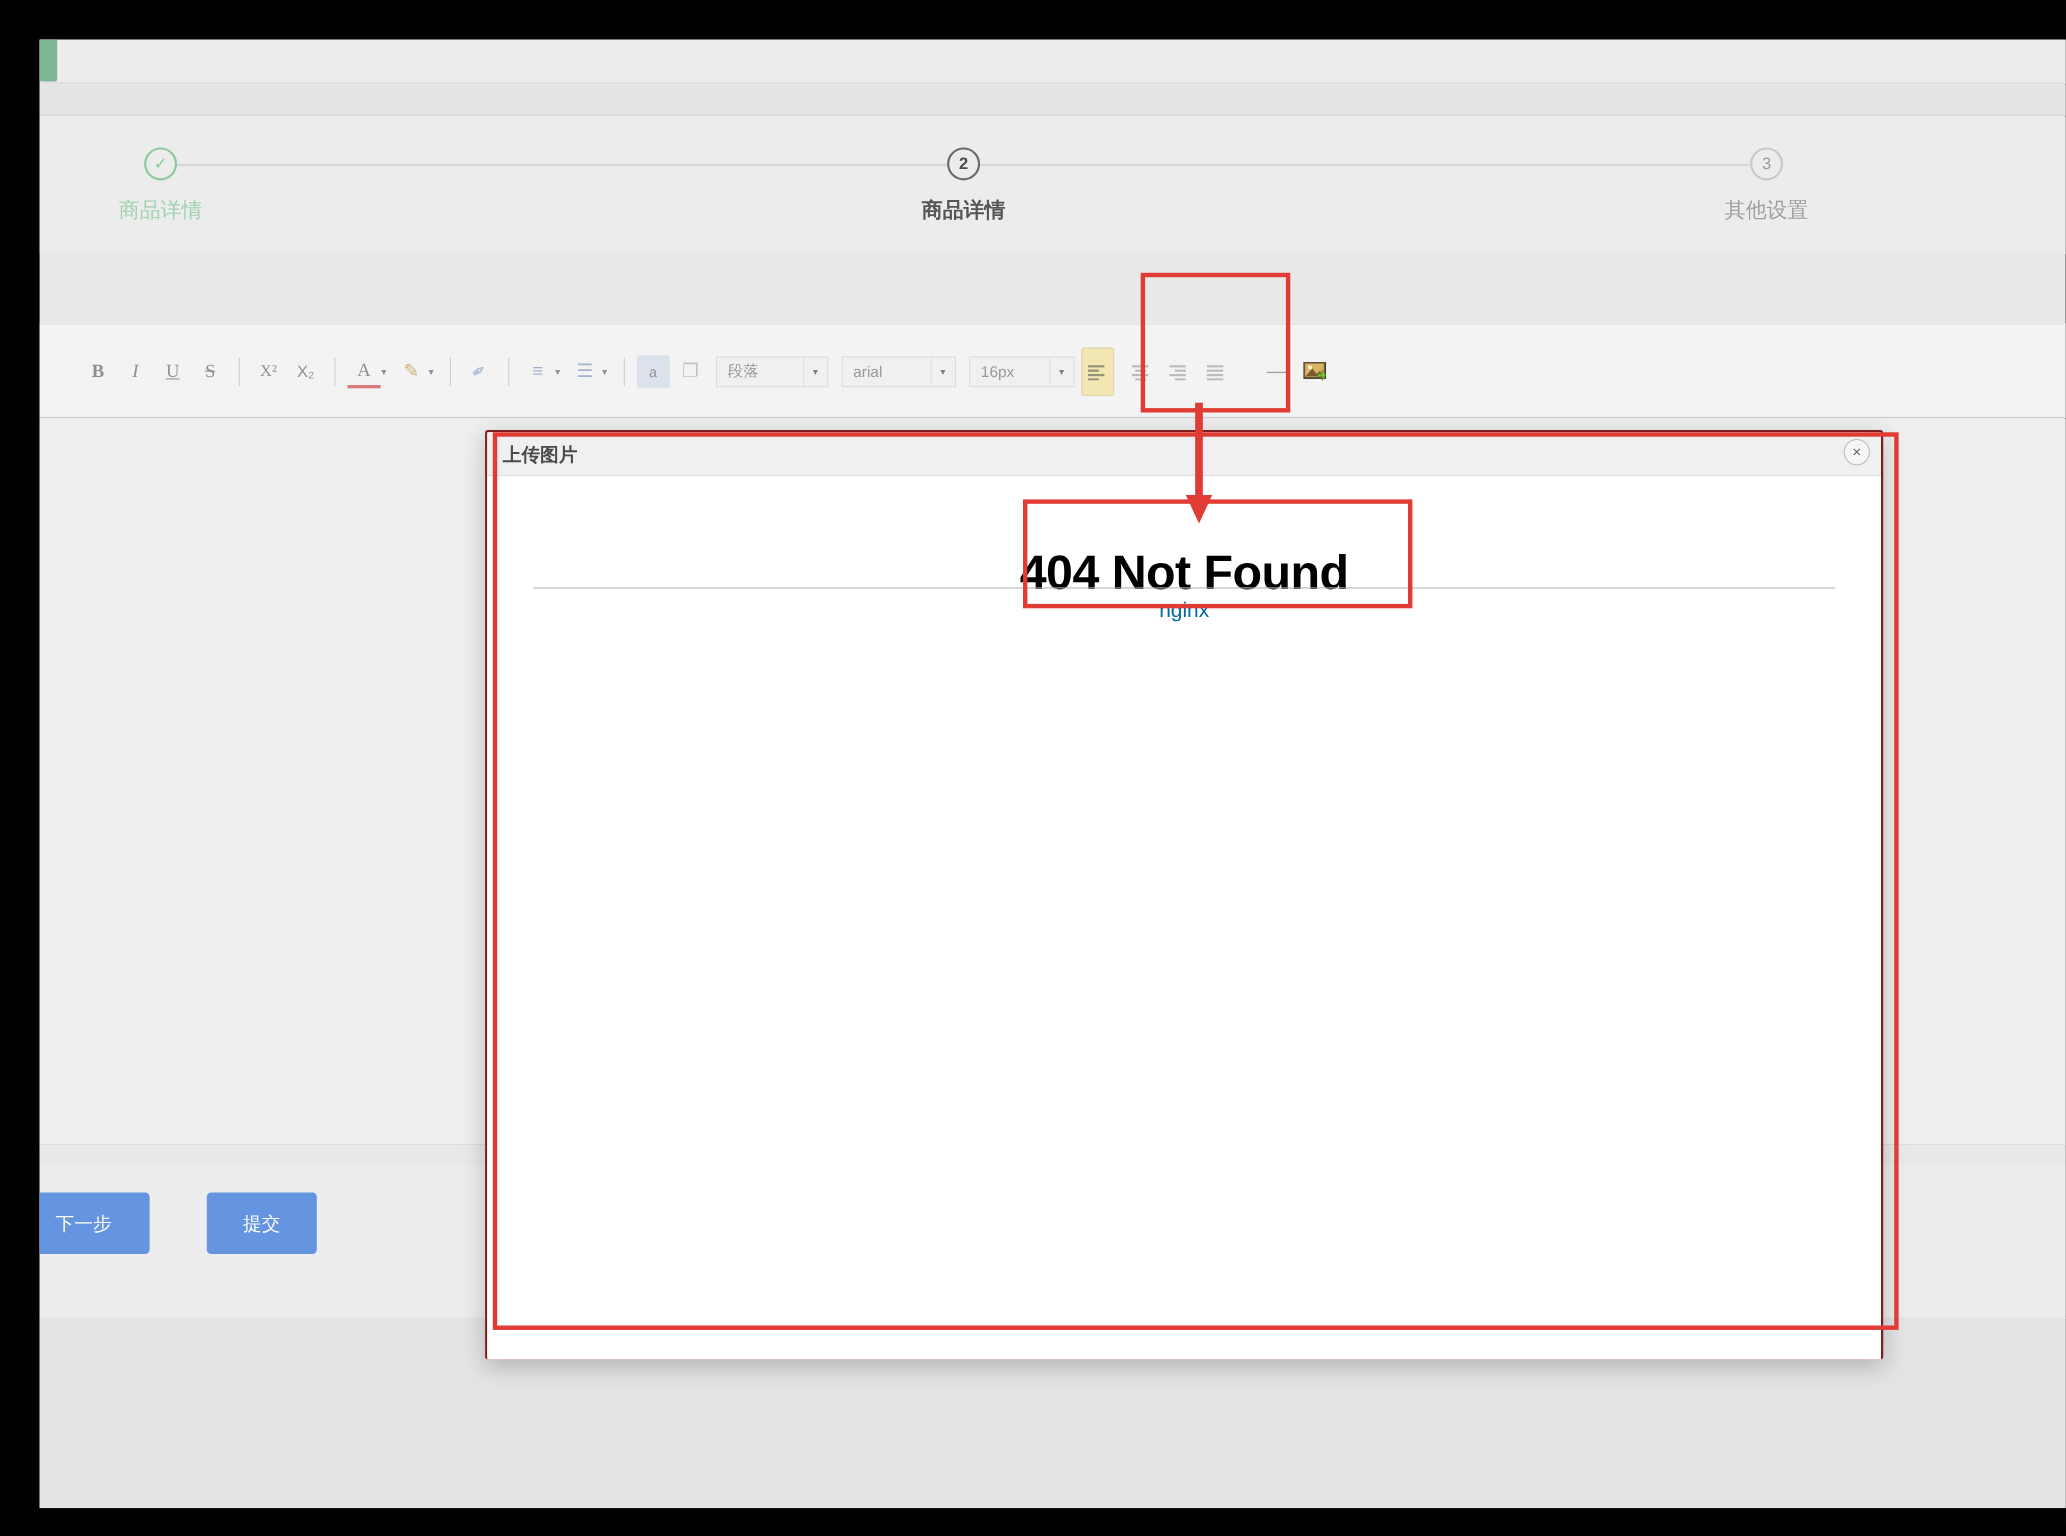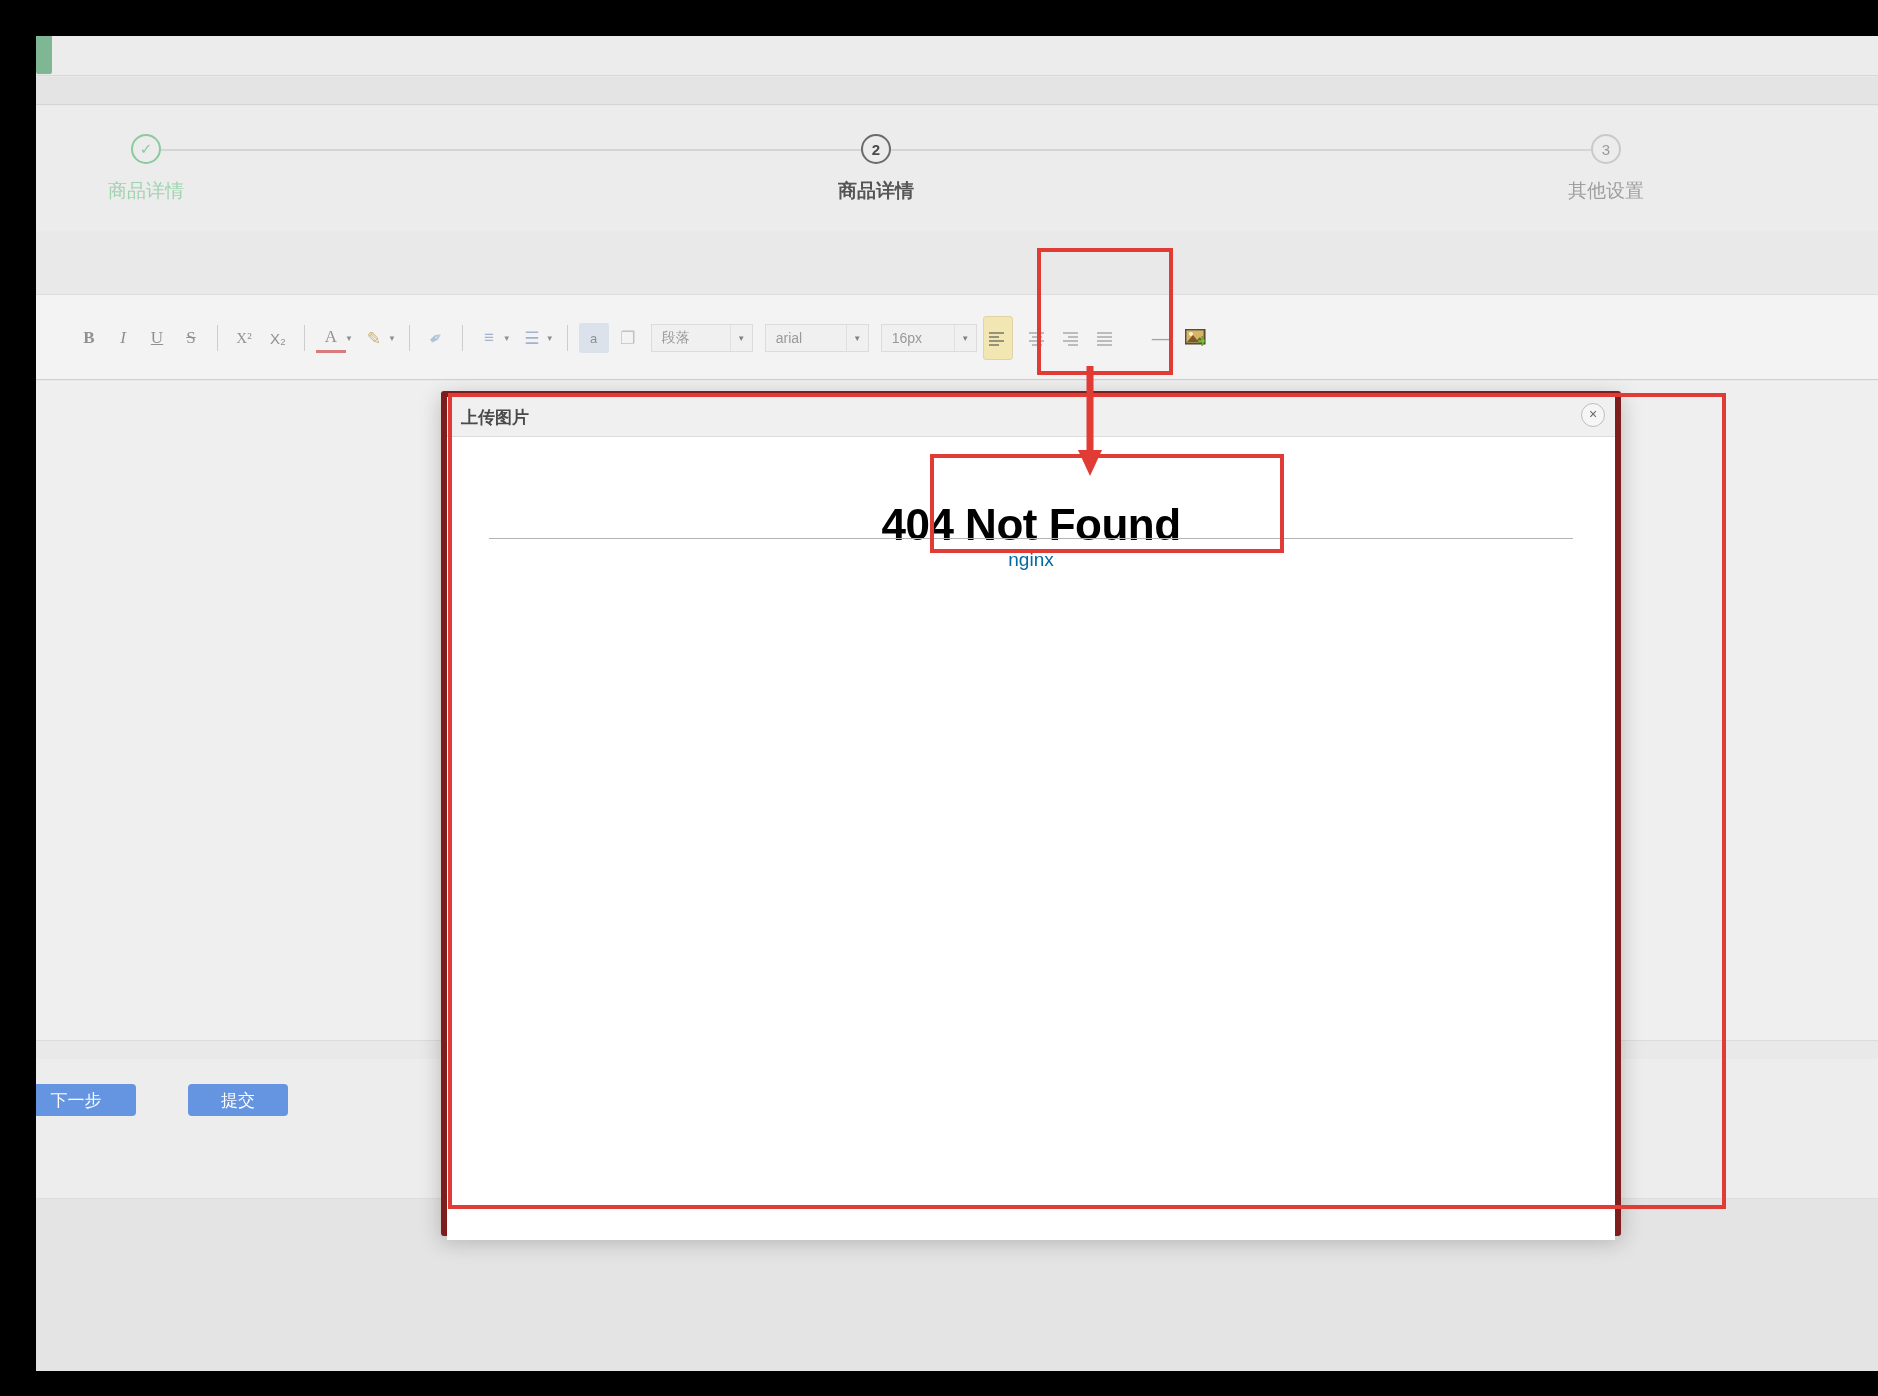--- a/index.html
+++ b/index.html
@@ -189,21 +189,21 @@
   #footer {
     position: absolute;
     left: 0; top: 1023px;
     width: 100%; height: 140px;
     background: #ededed;
     border-bottom: 1px solid #dedede;
   }
   .btn-blue {
     position: absolute;
     top: 25px;
-    height: 32px;
+    height: 56px;
     background: #5a8de0;
     color: #fff;
     border: none;
     border-radius: 4px;
     font-size: 17px;
     font-family: "Liberation Sans", sans-serif;
     cursor: pointer;
     opacity: .92;
   }
   #btn-next { left: -20px; width: 120px; }
@@ -213,23 +213,23 @@
     position: absolute;
     left: 0; top: 1163px;
     width: 100%; height: 172px;
     background: #e4e4e4;
   }
 
   
   #dialog {
     position: absolute;
     left: 405px; top: 355px;
-    width: 1180px; height: 845px;
+    width: 1271px; height: 845px;
     background: #fbfbfb;
-    border: 6px solid #7f1d1d;
+    border: 2px solid #7f1d1d;
     border-radius: 3px;
     box-shadow: 0 6px 22px rgba(0,0,0,.22);
   }
   #dialog-titlebar {
     position: relative;
     height: 40px;
     background: #f0f0f0;
     border-bottom: 1px solid #dcdcdc;
   }
   #dialog-title {

